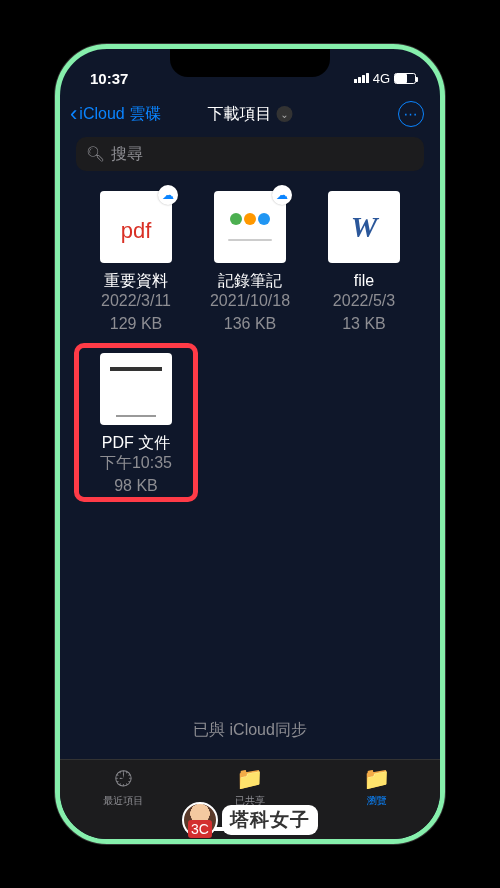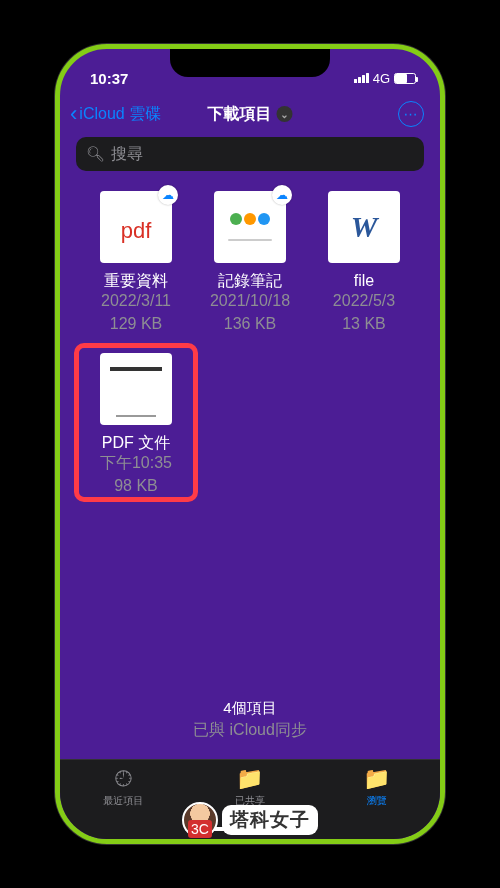--- a/index.html
+++ b/index.html
@@ -9,23 +9,23 @@
       height: 888px;
       display: flex;
       align-items: center;
       justify-content: center;
       font-family: -apple-system, "SF Pro Text", "Helvetica Neue", sans-serif;
       position: relative;
     }
     .phone-frame {
       width: 390px;
       height: 800px;
-      background: #4c1d95;
+      background: #0f172a;
       border-radius: 52px;
-      border: 5px solid #84cc16;
+      border: 5px solid #86efac;
       position: relative;
       overflow: hidden;
       box-shadow: 0 0 0 1px #333;
     }
     .notch {
       position: absolute;
       top: 0;
       left: 50%;
       transform: translateX(-50%);
       width: 160px;
@@ -64,21 +64,21 @@
       color: #0a84ff;
       font-size: 16px;
     }
     .back-chevron { font-size: 22px; margin-right: 2px; }
     .nav-title {
       position: absolute;
       left: 50%;
       transform: translateX(-50%);
       color: #fff;
       font-size: 16px;
-      font-weight: 700;
+      font-weight: 400;
       display: flex;
       align-items: center;
       gap: 5px;
     }
     .title-chevron { 
       width: 16px; height: 16px; 
       background: #333; 
       border-radius: 50%; 
       display: flex; 
       align-items: center; 
@@ -351,21 +351,20 @@
           <div class="txt"></div>
           <div class="txt" style="width:60%"></div>
       </div>
       <div class="file-name">PDF 文件</div>
       <div class="file-date">下午10:35</div>
       <div class="file-size">98 KB</div>
     </div>
   </div>
 
   <div class="footer-info">
-    <div class="footer-count">4個項目</div>
     <div class="footer-sync">已與 iCloud同步</div>
   </div>
 
   <div class="tab-bar">
     <div class="tab-item">
       <span class="tab-icon">🕘︎</span>
       <span>最近項目</span>
     </div>
     <div class="tab-item">
       <span class="tab-icon">📁</span>

